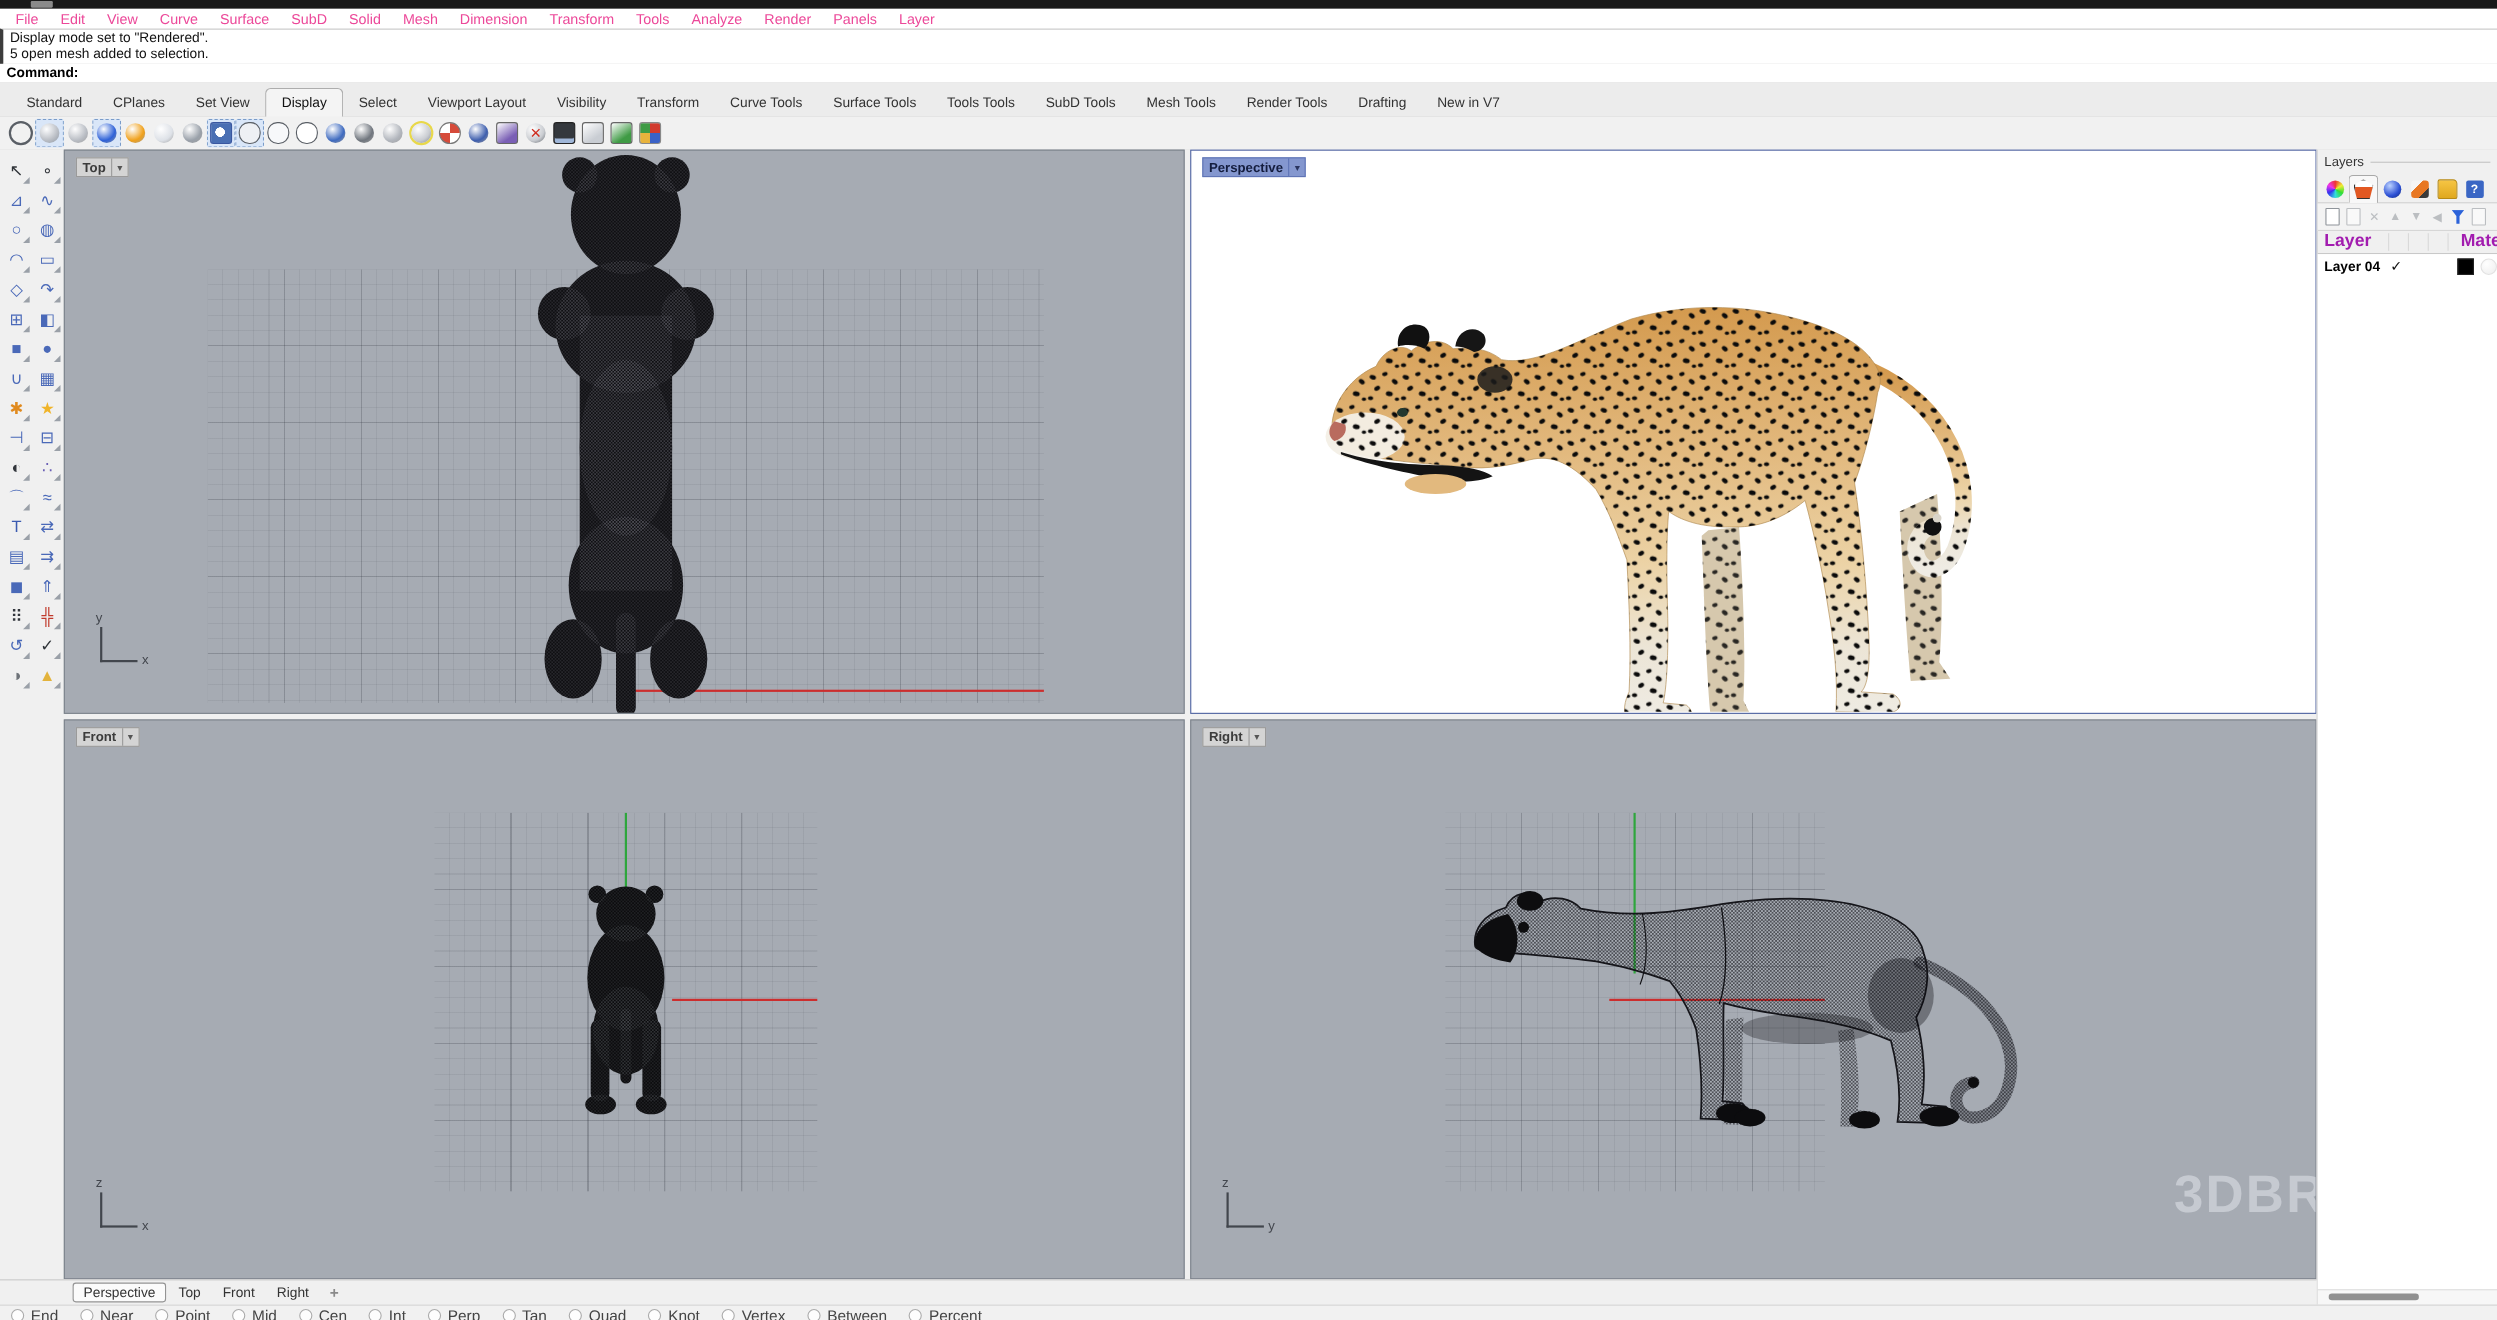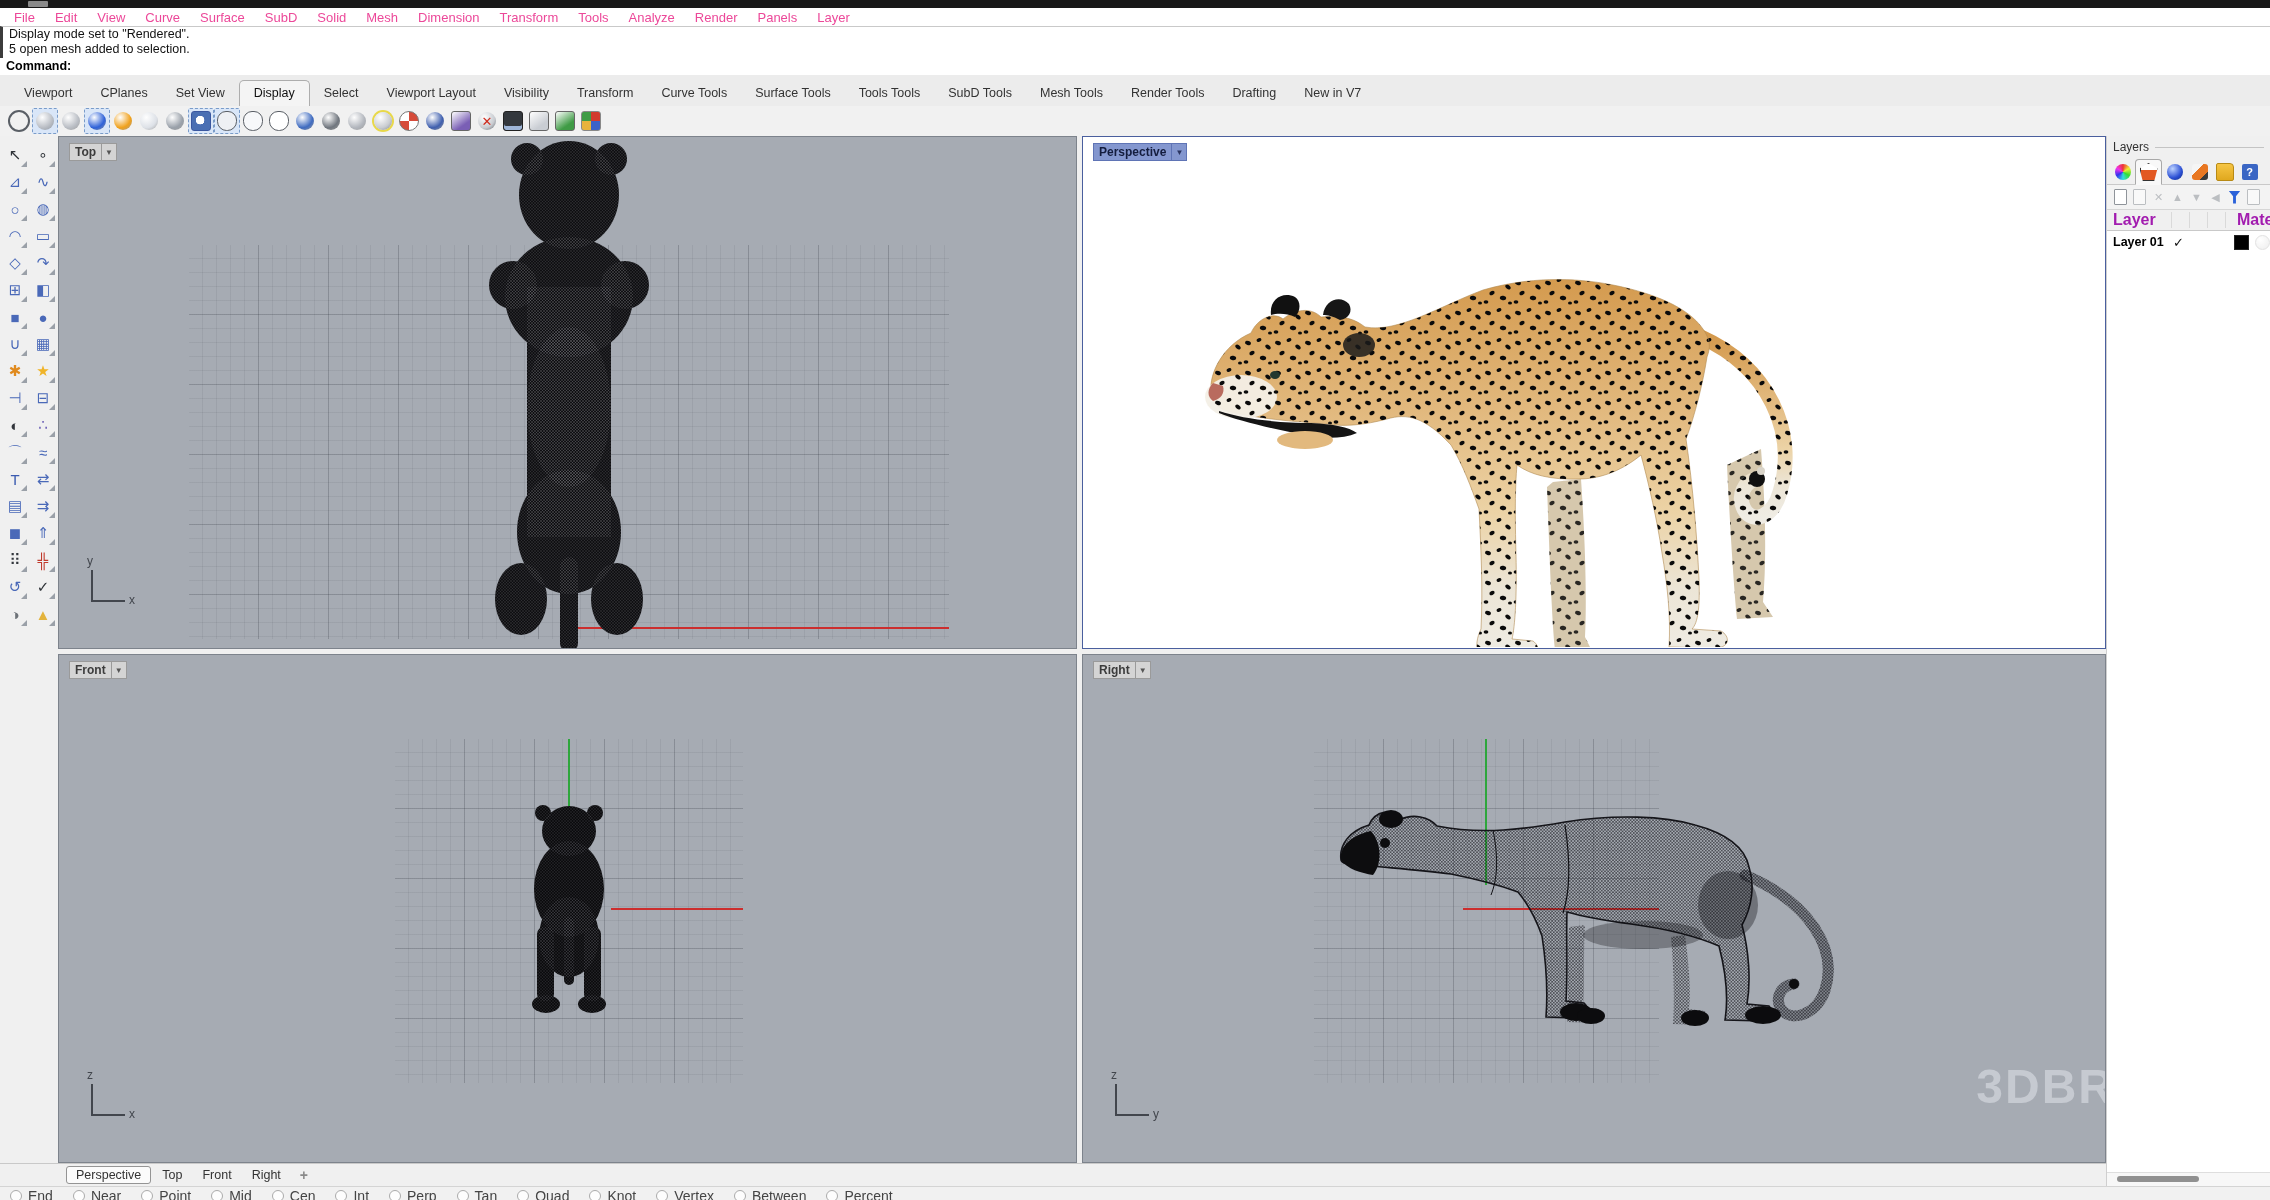--- a/index.html
+++ b/index.html
@@ -116,21 +116,21 @@
     <span class="menu-item">Render</span>
     <span class="menu-item">Panels</span>
     <span class="menu-item">Layer</span>
   </div>
 <div class="abs" id="cmdhist">
   <div class="cmdline">Display mode set to "Rendered".</div>
   <div class="cmdline">5 open mesh added to selection.</div>
 </div>
 <div class="abs" id="cmdprompt">Command:</div>
 <div class="abs" id="ribbonrow">
-    <span class="rtab">Viewport</span>
+    <span class="rtab">Standard</span>
     <span class="rtab">CPlanes</span>
     <span class="rtab">Set View</span>
     <span class="rtab active">Display</span>
     <span class="rtab">Select</span>
     <span class="rtab">Viewport Layout</span>
     <span class="rtab">Visibility</span>
     <span class="rtab">Transform</span>
     <span class="rtab">Curve Tools</span>
     <span class="rtab">Surface Tools</span>
     <span class="rtab">Tools Tools</span>
@@ -465,21 +465,21 @@
   <div class="lp-header">
     <span class="h1">Layer</span>
     <span class="colsep" style="left:64px;"></span>
       <span class="colsep" style="left:82px;"></span>
     <span class="colsep" style="left:100px;"></span>
       <span class="colsep" style="left:118px;"></span>
     <span class="h2">Mate</span>
   </div>
   <div class="lp-list">
     <div class="layer-row">
-      <span class="nm">Layer 01</span>
+      <span class="nm">Layer 04</span>
       <span class="chk">✓</span>
       <span class="swatch" id="layerswatch" style="background: rgb(0, 0, 0);"></span>
       <span class="matball"></span>
     </div>
   </div>
   <div class="lp-hscroll">
       <div class="thumb"></div>
     </div>
 </div>
 

